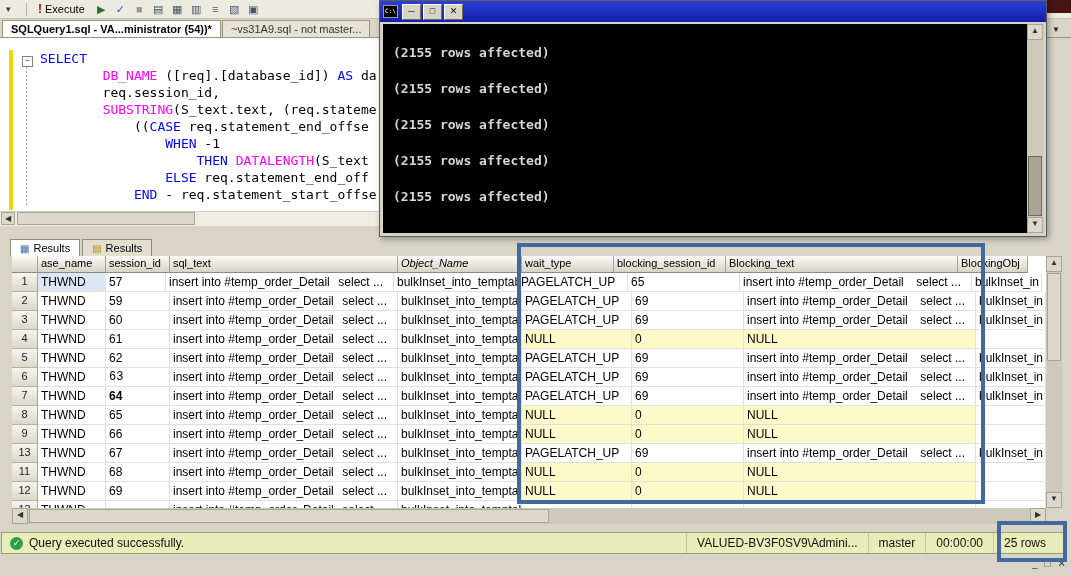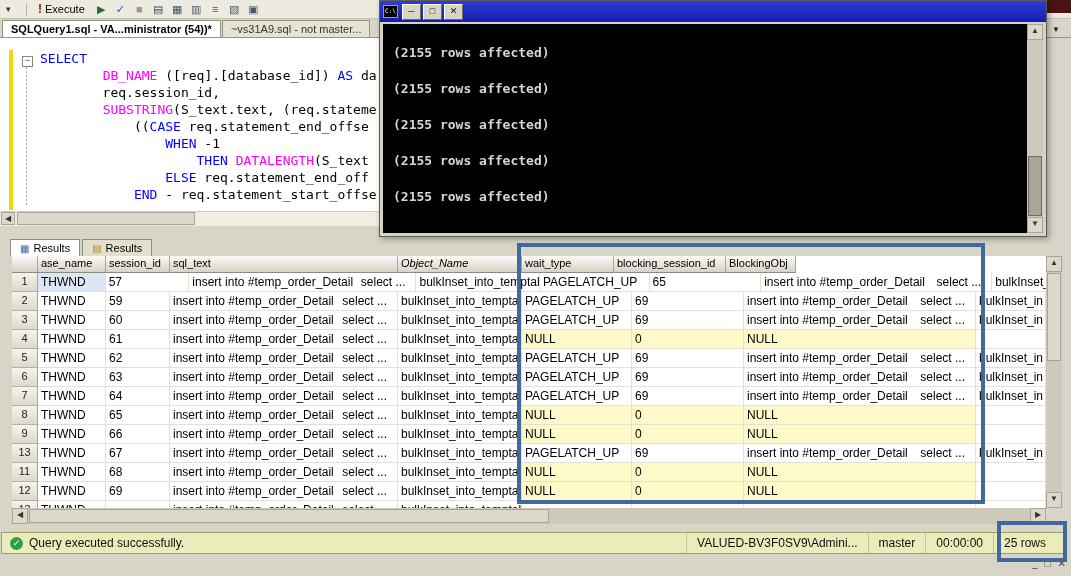--- a/index.html
+++ b/index.html
@@ -210,27 +210,28 @@
 
   <div class="grid">
     <div class="ghead">
         <div class="ghcell" style="width: 26px;"></div>
         <div class="ghcell" style="width: 68px;">ase_name</div>
         <div class="ghcell" style="width: 64px;">session_id</div>
         <div class="ghcell" style="width: 228px;">sql_text</div>
         <div class="ghcell" style="width: 124px; font-style: italic;">Object_Name</div>
         <div class="ghcell" style="width: 92px;">wait_type</div>
         <div class="ghcell" style="width: 112px;">blocking_session_id</div>
+        <div class="ghcell" style="width: 232px;">Blocking_text</div>
         <div class="ghcell" style="width: 70px;">BlockingObj</div>
       </div>
     <div class="grows">
         <div class="grow">
           <div class="gcell rowhead" style="width: 26px;">1</div>
           <div class="gcell focus-cell" style="width: 68px;">THWND</div>
-          <div class="gcell" style="width: 84px;">57</div>
+          <div class="gcell" style="width: 60px;">57</div>
           <div class="gcell two-part" style="width: 228px;">
             <span>insert into #temp_order_Detail</span>
             <span>select ...</span>
           </div>
           <div class="gcell" style="width: 124px;">bulkInset_into_temptabl</div>
           <div class="gcell" style="width: 110px;">PAGELATCH_UP</div>
           <div class="gcell" style="width: 112px;">65</div>
           <div class="gcell two-part" style="width: 232px;">
             <span>insert into #temp_order_Detail</span>
             <span>select ...</span>
@@ -298,38 +299,38 @@
           <div class="gcell" style="width: 112px;">69</div>
           <div class="gcell two-part" style="width: 232px;">
             <span>insert into #temp_order_Detail</span>
             <span>select ...</span>
           </div>
           <div class="gcell" style="width: 70px;">bulkInset_in</div>
         </div>
         <div class="grow">
           <div class="gcell rowhead" style="width: 26px;">6</div>
           <div class="gcell" style="width: 68px;">THWND</div>
-          <div class="gcell" style="width: 64px;">63</div>
+          <div class="gcell" style="width: 64px; font-family: Liberation Mono, monospace;">63</div>
           <div class="gcell two-part" style="width: 228px;">
             <span>insert into #temp_order_Detail</span>
             <span>select ...</span>
           </div>
           <div class="gcell" style="width: 124px;">bulkInset_into_temptabl</div>
           <div class="gcell" style="width: 110px;">PAGELATCH_UP</div>
           <div class="gcell" style="width: 112px;">69</div>
           <div class="gcell two-part" style="width: 232px;">
             <span>insert into #temp_order_Detail</span>
             <span>select ...</span>
           </div>
           <div class="gcell" style="width: 70px;">bulkInset_in</div>
         </div>
         <div class="grow">
           <div class="gcell rowhead" style="width: 26px;">7</div>
           <div class="gcell" style="width: 68px;">THWND</div>
-          <div class="gcell" style="width: 64px;">64</div>
+          <div class="gcell" style="width: 64px; font-weight: bold;">64</div>
           <div class="gcell two-part" style="width: 228px;">
             <span>insert into #temp_order_Detail</span>
             <span>select ...</span>
           </div>
           <div class="gcell" style="width: 124px;">bulkInset_into_temptabl</div>
           <div class="gcell" style="width: 110px;">PAGELATCH_UP</div>
           <div class="gcell" style="width: 112px;">69</div>
           <div class="gcell two-part" style="width: 232px;">
             <span>insert into #temp_order_Detail</span>
             <span>select ...</span>

